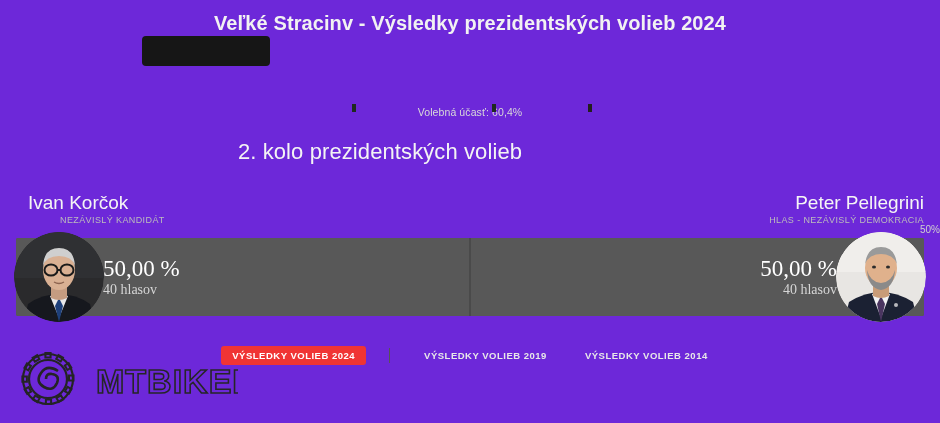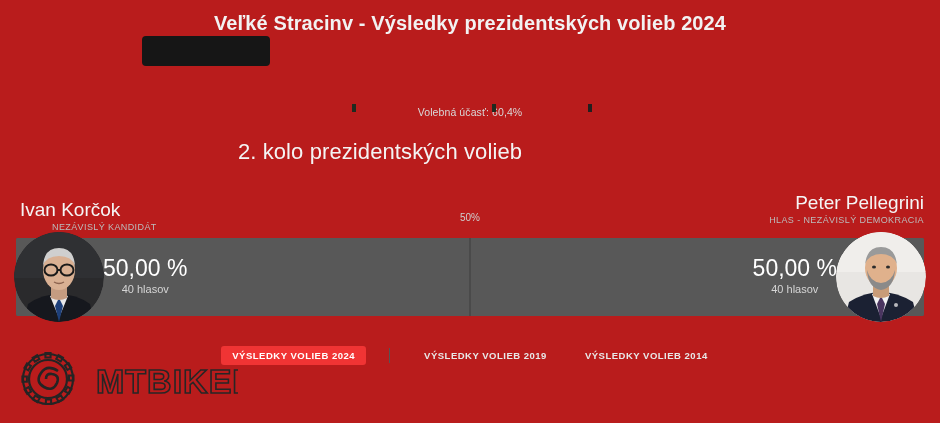--- a/index.html
+++ b/index.html
@@ -14,21 +14,21 @@
   body {
     font-family: "Liberation Sans", sans-serif;
     color: #ffffff;
     position: relative;
   }
 
   .stage {
     position: relative;
     width: 940px;
     height: 423px;
-    background: #b91c1c;
+    background: #6d28d9;
   }
 
   
   .page-title {
     position: absolute;
     top: 12px;
     left: 0;
     width: 940px;
     text-align: center;
     font-size: 20px;
@@ -95,21 +95,21 @@
 
   
   .cand-names {
     position: absolute;
     top: 192px;
     left: 0;
     width: 940px;
     height: 40px;
   }
   .cand-block { position: absolute; top: 0; }
-  .cand-block.left  { left: 20px;  text-align: left; margin-top: 7px; }
+  .cand-block.left  { left: 28px;  text-align: left; }
   .cand-block.right { right: 16px; text-align: right; }
 
   .cand-name {
     font-size: 19px;
     font-weight: 400;
     color: #f5f5f5;
     line-height: 22px;
     white-space: nowrap;
   }
   .cand-party {
@@ -118,24 +118,24 @@
     letter-spacing: 0.4px;
     color: #bcbcbc;
     line-height: 13px;
     white-space: nowrap;
     padding-left: 32px;
   }
 
   
   .midpoint-label {
     position: absolute;
-    top: 212px;
-    left: 0;
-    width: 940px;
-    text-align: center;
+    top: 224px;
+    left: 0;
+    width: 940px;
+    text-align: right;
     font-size: 10px;
     color: #cfcfcf;
   }
 
   
   .bar-wrap {
     position: absolute;
     left: 16px;
     top: 238px;
     width: 908px;
@@ -162,38 +162,38 @@
     top: 0;
     width: 2px;
     height: 100%;
     margin-left: -1px;
     background: #4a4a4a;
   }
 
   .bar-values {
     position: absolute;
     inset: 0;
+    font-family: Liberation Serif, serif;
   }
   .value-block { position: absolute; top: 17px; }
   .value-block.left  { left: 87px;  text-align: left; }
   .value-block.right { right: 87px; text-align: right; }
 
   .value-pct {
     font-size: 23px;
     font-weight: 400;
     color: #ffffff;
     line-height: 27px;
     white-space: nowrap;
   }
   .value-votes {
-    font-size: 11px;
+    font-size: 14px;
     color: #d5d5d5;
     line-height: 15px;
     white-space: nowrap;
-    text-align: center;
   }
 
   
   .avatar {
     position: absolute;
     top: 232px;
     width: 90px;
     height: 90px;
     border-radius: 50%;
     overflow: hidden;

